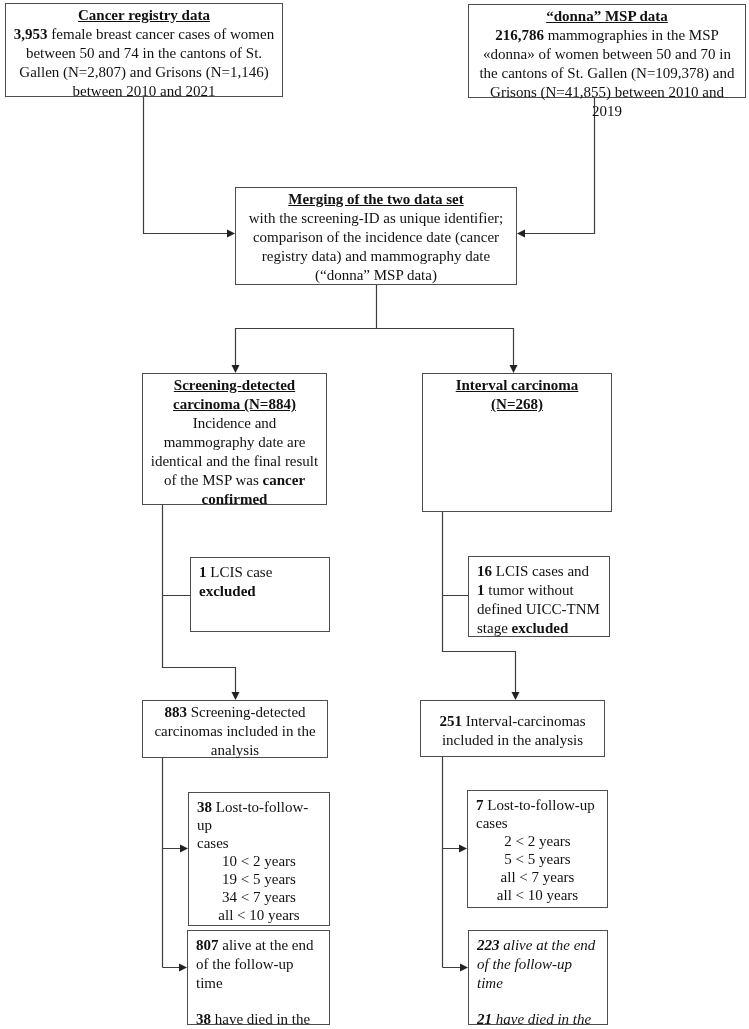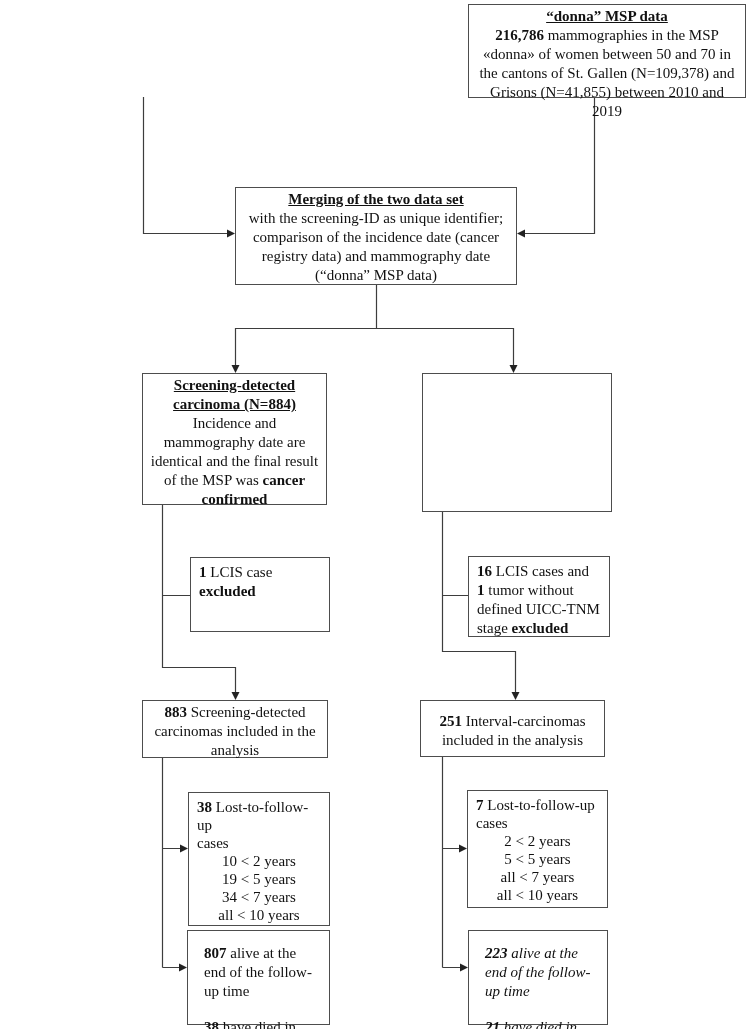--- a/index.html
+++ b/index.html
@@ -10,21 +10,21 @@
   }
   .box{
     position:absolute;border:1px solid #4d4d4d;box-sizing:border-box;
     background:#ffffff;font-size:15px;line-height:19px;
   }
   .box.center{text-align:center;padding:2px 5px;}
   .box.leftal{text-align:left;padding:5px 8px;}
   .title{font-weight:bold;text-decoration:underline;}
   .yr{text-align:center;}
   .lost{line-height:18px;padding-top:4px;}
-  .alive p{margin:8px;}
+  .alive p{margin:0;}
   .alive p + p{margin-top:17px;}
   svg.connectors{position:absolute;left:0;top:0;}
   b{font-weight:bold;}
 </style>
 </head>
 <body>
 
 <div class="page">
 
   <svg class="connectors" width="749" height="1029" viewBox="0 0 749 1029">
@@ -44,37 +44,42 @@
       <polygon points="513.5,373 509.5,365 517.5,365"></polygon>
       <polygon points="235.5,700 231.5,692 239.5,692"></polygon>
       <polygon points="515.5,700 511.5,692 519.5,692"></polygon>
       <polygon points="188,848.5 180,844.5 180,852.5"></polygon>
       <polygon points="187,967.5 179,963.5 179,971.5"></polygon>
       <polygon points="467,848.5 459,844.5 459,852.5"></polygon>
       <polygon points="468,967.5 460,963.5 460,971.5"></polygon>
     </g>
   </svg>
 
+  <div class="box center" style="left:5px;top:3px;width:278px;height:94px;">
+    <div class="title">Cancer registry data</div>
+    <div><b>3,953</b><span> female breast cancer cases of women between 50 and 74 in the cantons of St. Gallen (N=2,807) and Grisons (N=1,146) between 2010 and 2021</span></div>
+  </div>
 
   <div class="box center" style="left:468px;top:4px;width:278px;height:94px;">
     <div class="title">“donna” MSP data</div>
     <div><b>216,786</b><span> mammographies in the MSP «donna» of women between 50 and 70 in the cantons of St. Gallen (N=109,378) and Grisons (N=41,855) between 2010 and 2019</span></div>
   </div>
 
   <div class="box center" style="left:235px;top:187px;width:282px;height:98px;">
     <div class="title">Merging of the two data set</div>
     <div>with the screening-ID as unique identifier; comparison of the incidence date (cancer registry data) and mammography date (“donna” MSP data)</div>
   </div>
 
   <div class="box center" style="left:142px;top:373px;width:185px;height:132px;">
     <div class="title">Screening-detected carcinoma (N=884)</div>
     <div><span>Incidence and mammography date are identical and the final result of the MSP was </span><b>cancer confirmed</b></div>
   </div>
 
   <div class="box center" style="left:422px;top:373px;width:190px;height:139px;">
+    <div class="title">Interval carcinoma (N=268)</div>
   </div>
 
   <div class="box leftal" style="left:190px;top:557px;width:140px;height:75px;">
     <div><b>1</b><span> LCIS case </span><b>excluded</b></div>
   </div>
 
   <div class="box leftal" style="left:468px;top:556px;width:142px;height:81px;">
     <div><b>16</b><span> LCIS cases and</span><br><b>1</b><span> tumor without defined UICC-TNM stage </span><b>excluded</b></div>
   </div>
 

